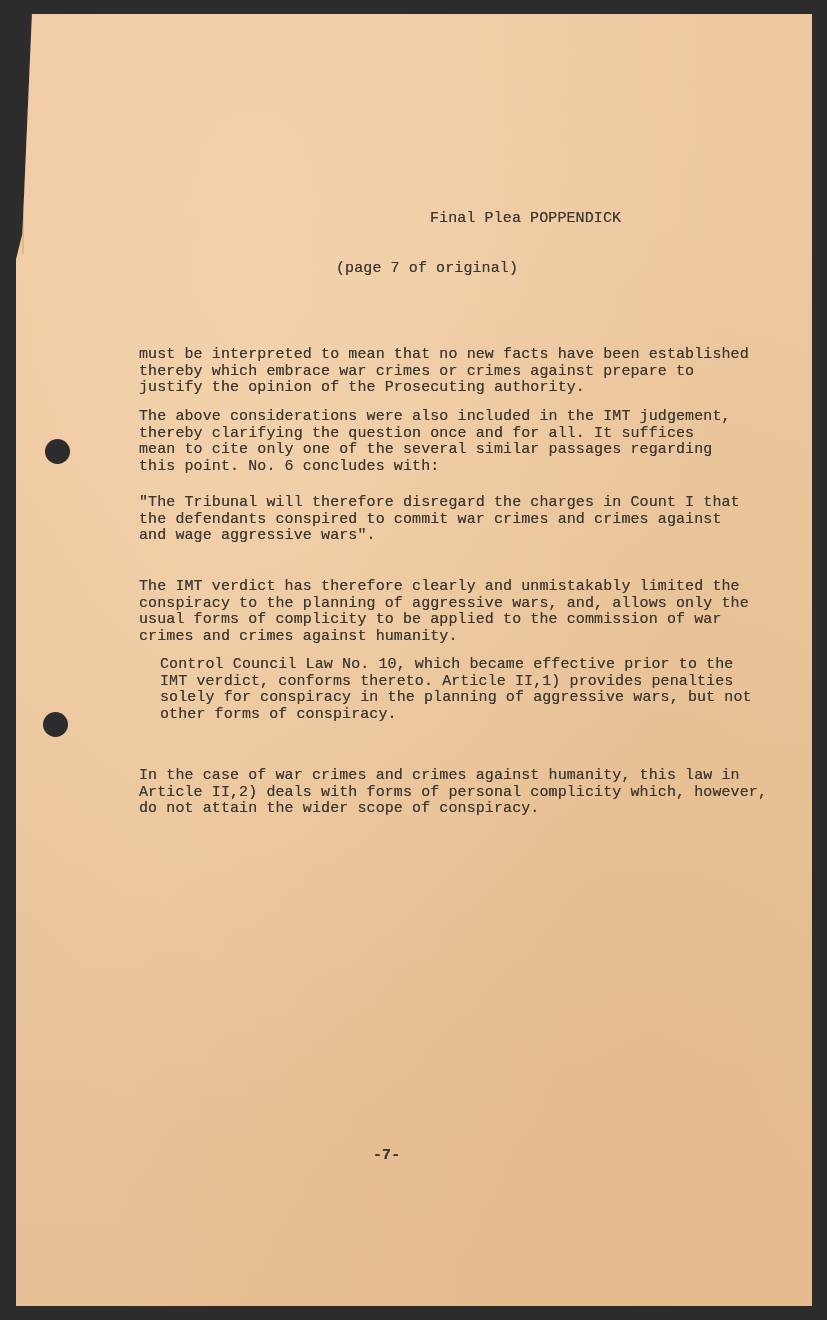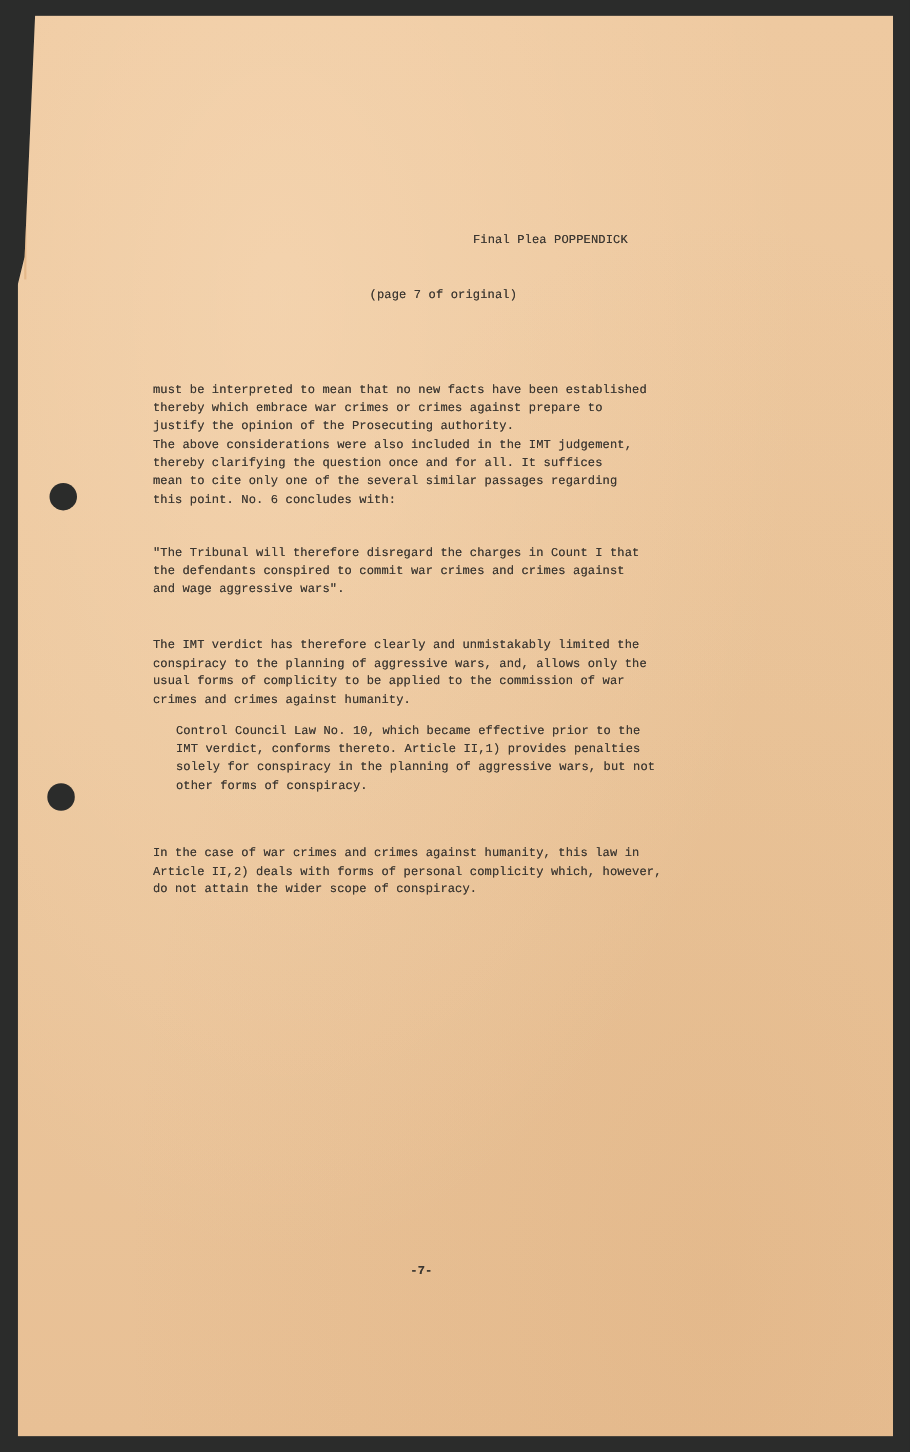--- a/index.html
+++ b/index.html
@@ -30,32 +30,32 @@
       width: 25px; height: 25px;
       border-radius: 50%;
       background: #2b2c2b;
     }
     .hole-1 { left: 45px; top: 439px; }
     .hole-2 { left: 43px; top: 712px; }
 
     .typed {
       position: absolute;
       color: #3a3631;
-      font-size: 11px;
+      font-size: 15px;
       line-height: 16.6px;
       white-space: pre;
       letter-spacing: 0.1px;
       text-shadow: 0 0 0.4px rgba(40,35,30,0.6);
     }
     .header-title { left: 430px; top: 211px; }
     .header-sub   { left: 336px; top: 261px; }
 
     .para { left: 139px; }
     .p1 { top: 314px; }
-    .p2 { top: 364px; }
+    .p2 { top: 376px; }
     .p3 { top: 462px; }
     .p4 { top: 546px; }
     .p5 { top: 624px; margin-left: 21px; }
     .p6 { top: 735px; }
     .line { display: block; height: 16.6px; }
 
     .page-number { left: 373px; top: 1148px; font-weight: bold; }
   </style>
 </head>
 <body>

